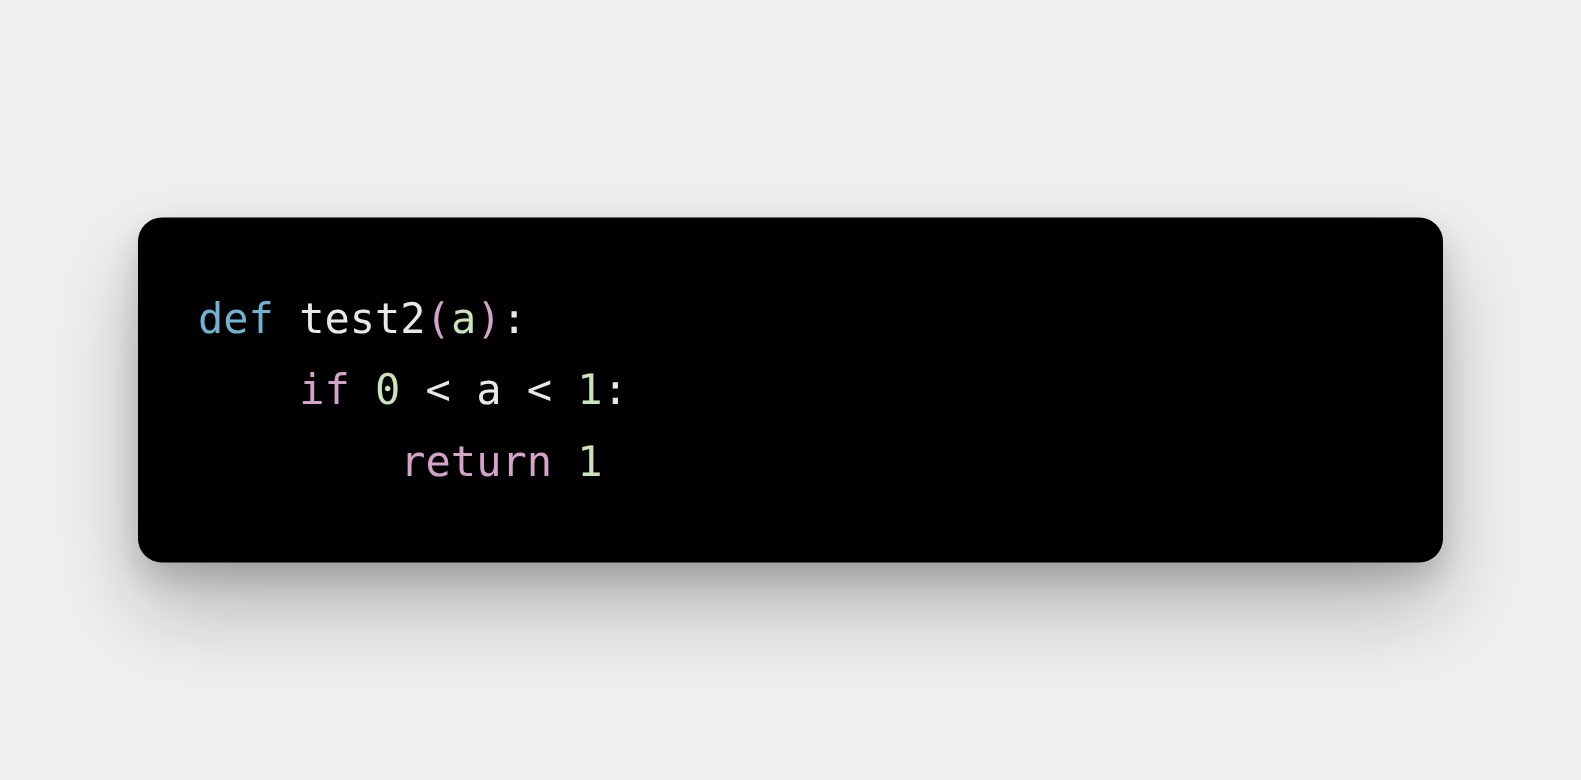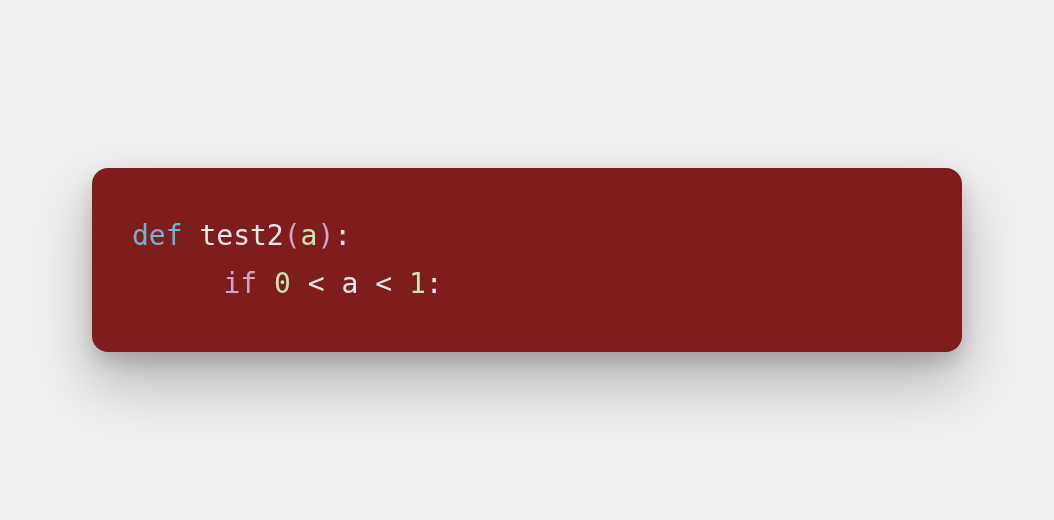--- a/index.html
+++ b/index.html
@@ -10,42 +10,43 @@
     body {
       width: 1054px;
       height: 520px;
       background: #f0f0f0;
       display: flex;
       align-items: center;
       justify-content: center;
       font-family: 'Menlo', 'Monaco', 'Consolas', monospace;
     }
     .code-block {
-      background: #7f1d1d;
+      background: #000000;
       border-radius: 16px;
       padding: 44px 40px;
       width: 870px;
       box-shadow: 0 30px 60px rgba(0,0,0,0.25), 0 10px 20px rgba(0,0,0,0.15);
     }
     .code-line {
       font-size: 28px;
       line-height: 1.7;
       white-space: pre;
       color: #e8e8e8;
     }
     .tok-keyword { color: #6fb3d2; }
     .tok-funcname { color: #e8e8e8; }
     .tok-paren { color: #d4a3c9; }
     .tok-param { color: #c9e4b8; }
     .tok-punct { color: #e8e8e8; }
-    .tok-control { color: #d4a3c9; margin-left: 24px; }
+    .tok-control { color: #d4a3c9; }
     .tok-number { color: #c9e4b8; }
     .tok-op { color: #e8e8e8; }
   </style>
 </head>
 <body>
 
 <div class="code-block">
   <div id="code-container">
       <div class="code-line"><span class="tok-keyword">def </span><span class="tok-funcname">test2</span><span class="tok-paren">(</span><span class="tok-param">a</span><span class="tok-paren">)</span><span class="tok-punct">:</span></div>
       <div class="code-line"><span>    </span><span class="tok-control">if </span><span class="tok-number">0</span><span class="tok-op"> &lt; </span><span class="tok-funcname">a</span><span class="tok-op"> &lt; </span><span class="tok-number">1</span><span class="tok-punct">:</span></div>
+      <div class="code-line"><span>        </span><span class="tok-control">return </span><span class="tok-number">1</span></div>
     </div>
 </div>
 
 </body></html>

